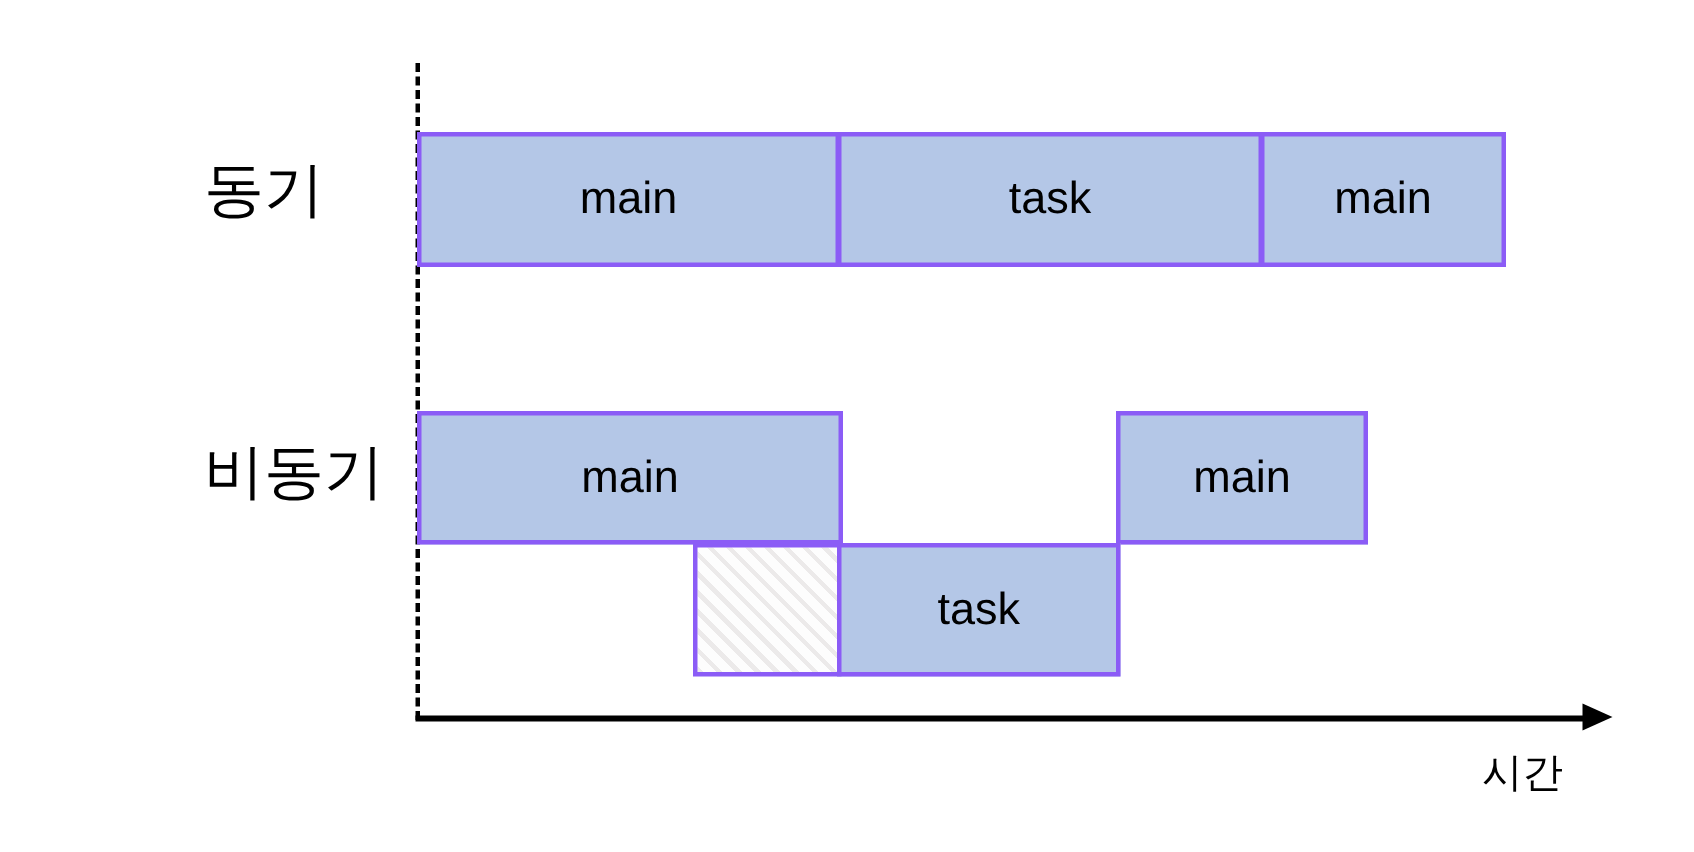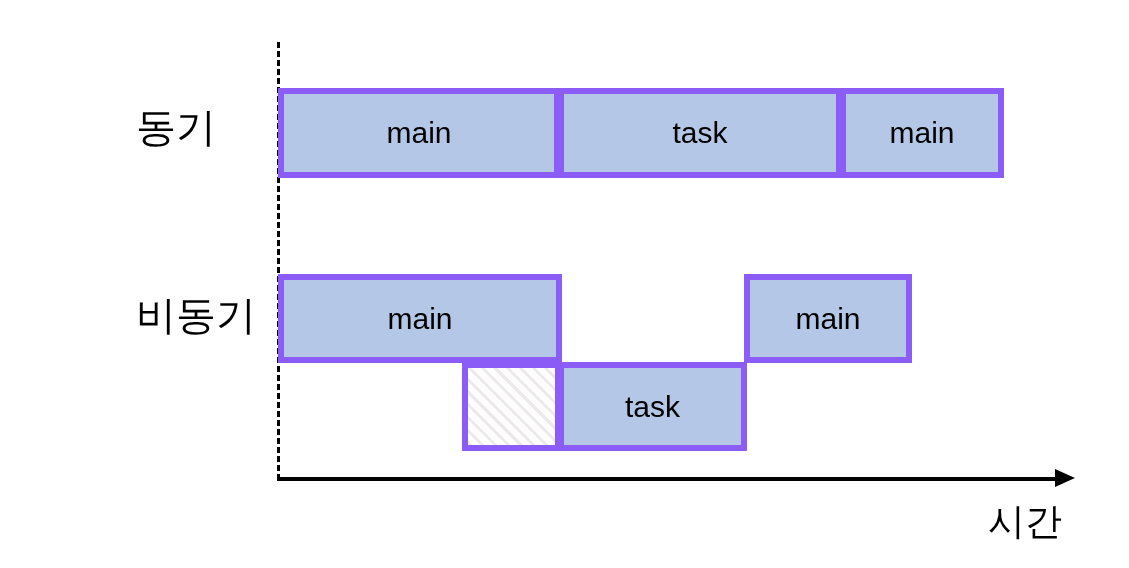--- a/index.html
+++ b/index.html
@@ -58,31 +58,31 @@
     width: 0;
     height: 0;
     border-top: 9px solid transparent;
     border-bottom: 9px solid transparent;
     border-left: 20px solid #000000;
   }
   .axis-caption {
     position: absolute;
     left: 988px;
     top: 497px;
-    font-size: 37px;
+    font-size: 27px;
     color: #000000;
     white-space: nowrap;
   }
 
   
   .bar {
     position: absolute;
     box-sizing: border-box;
     background: #b4c7e7;
-    border: 6px solid #8b5cf6;
+    border: 3px solid #8b5cf6;
     display: flex;
     align-items: center;
     justify-content: center;
   }
   .bar .bar-text {
     font-size: 30px;
     color: #000000;
     line-height: 1;
     white-space: nowrap;
   }

